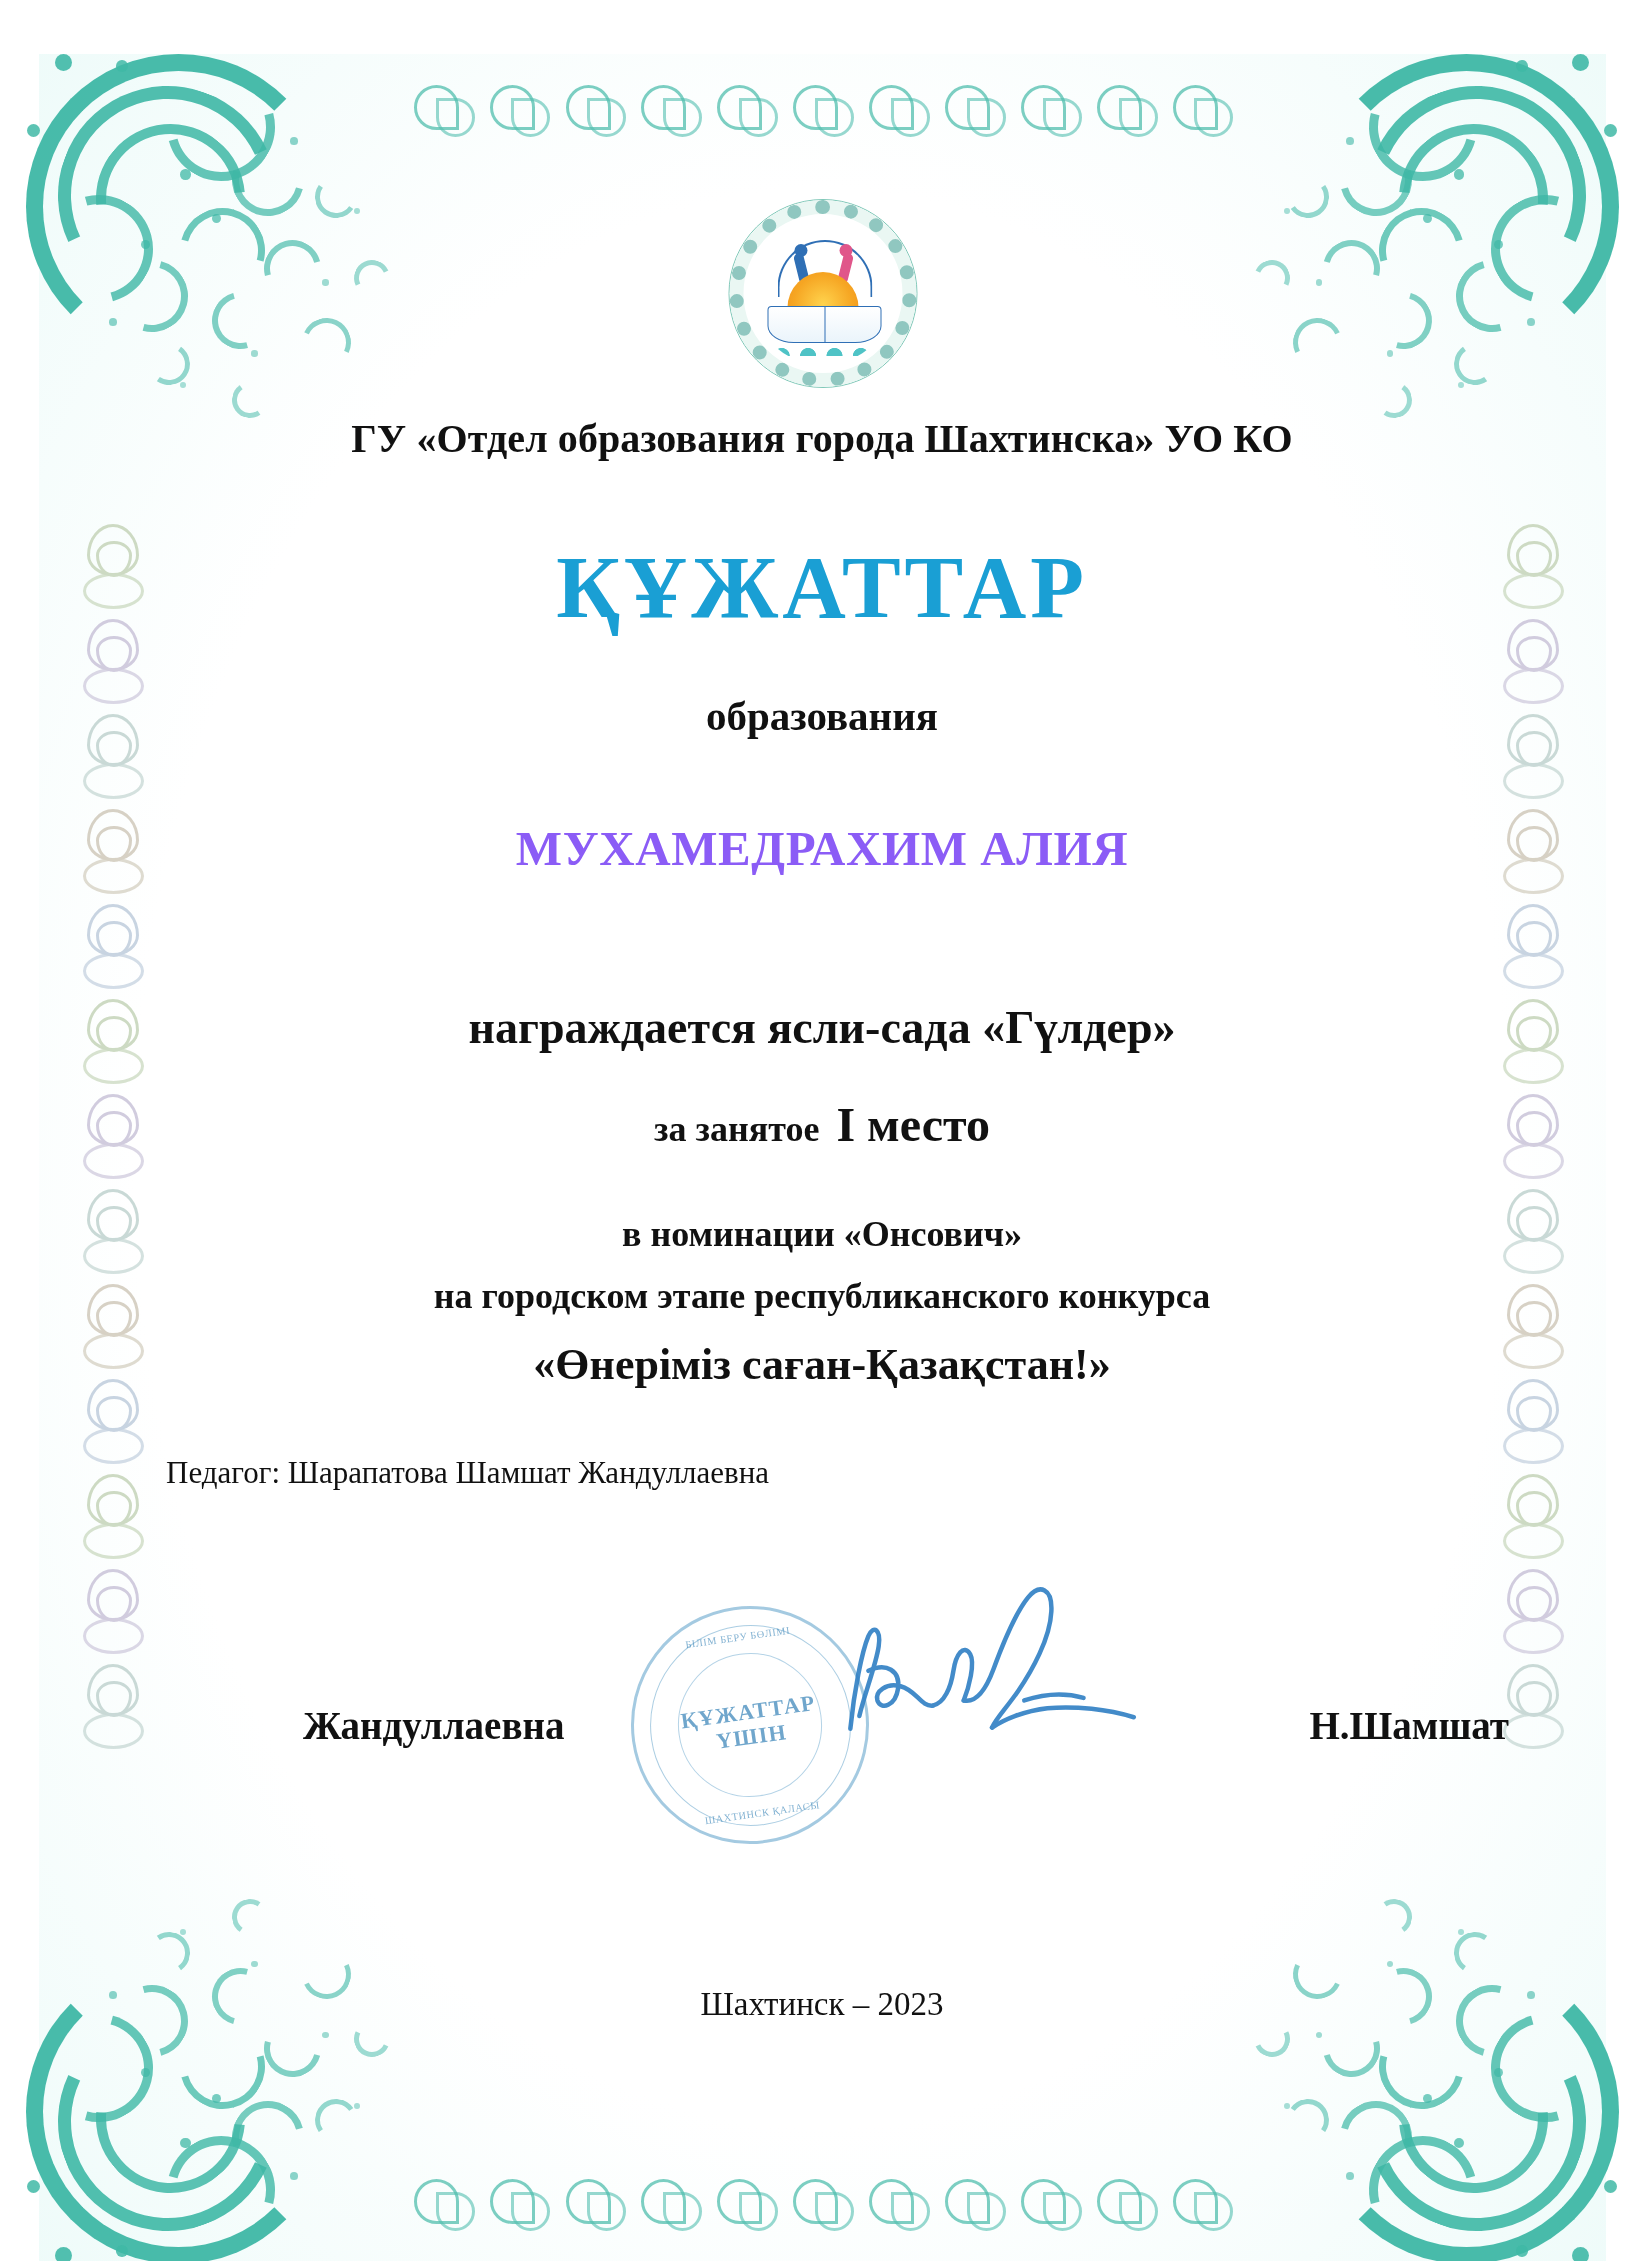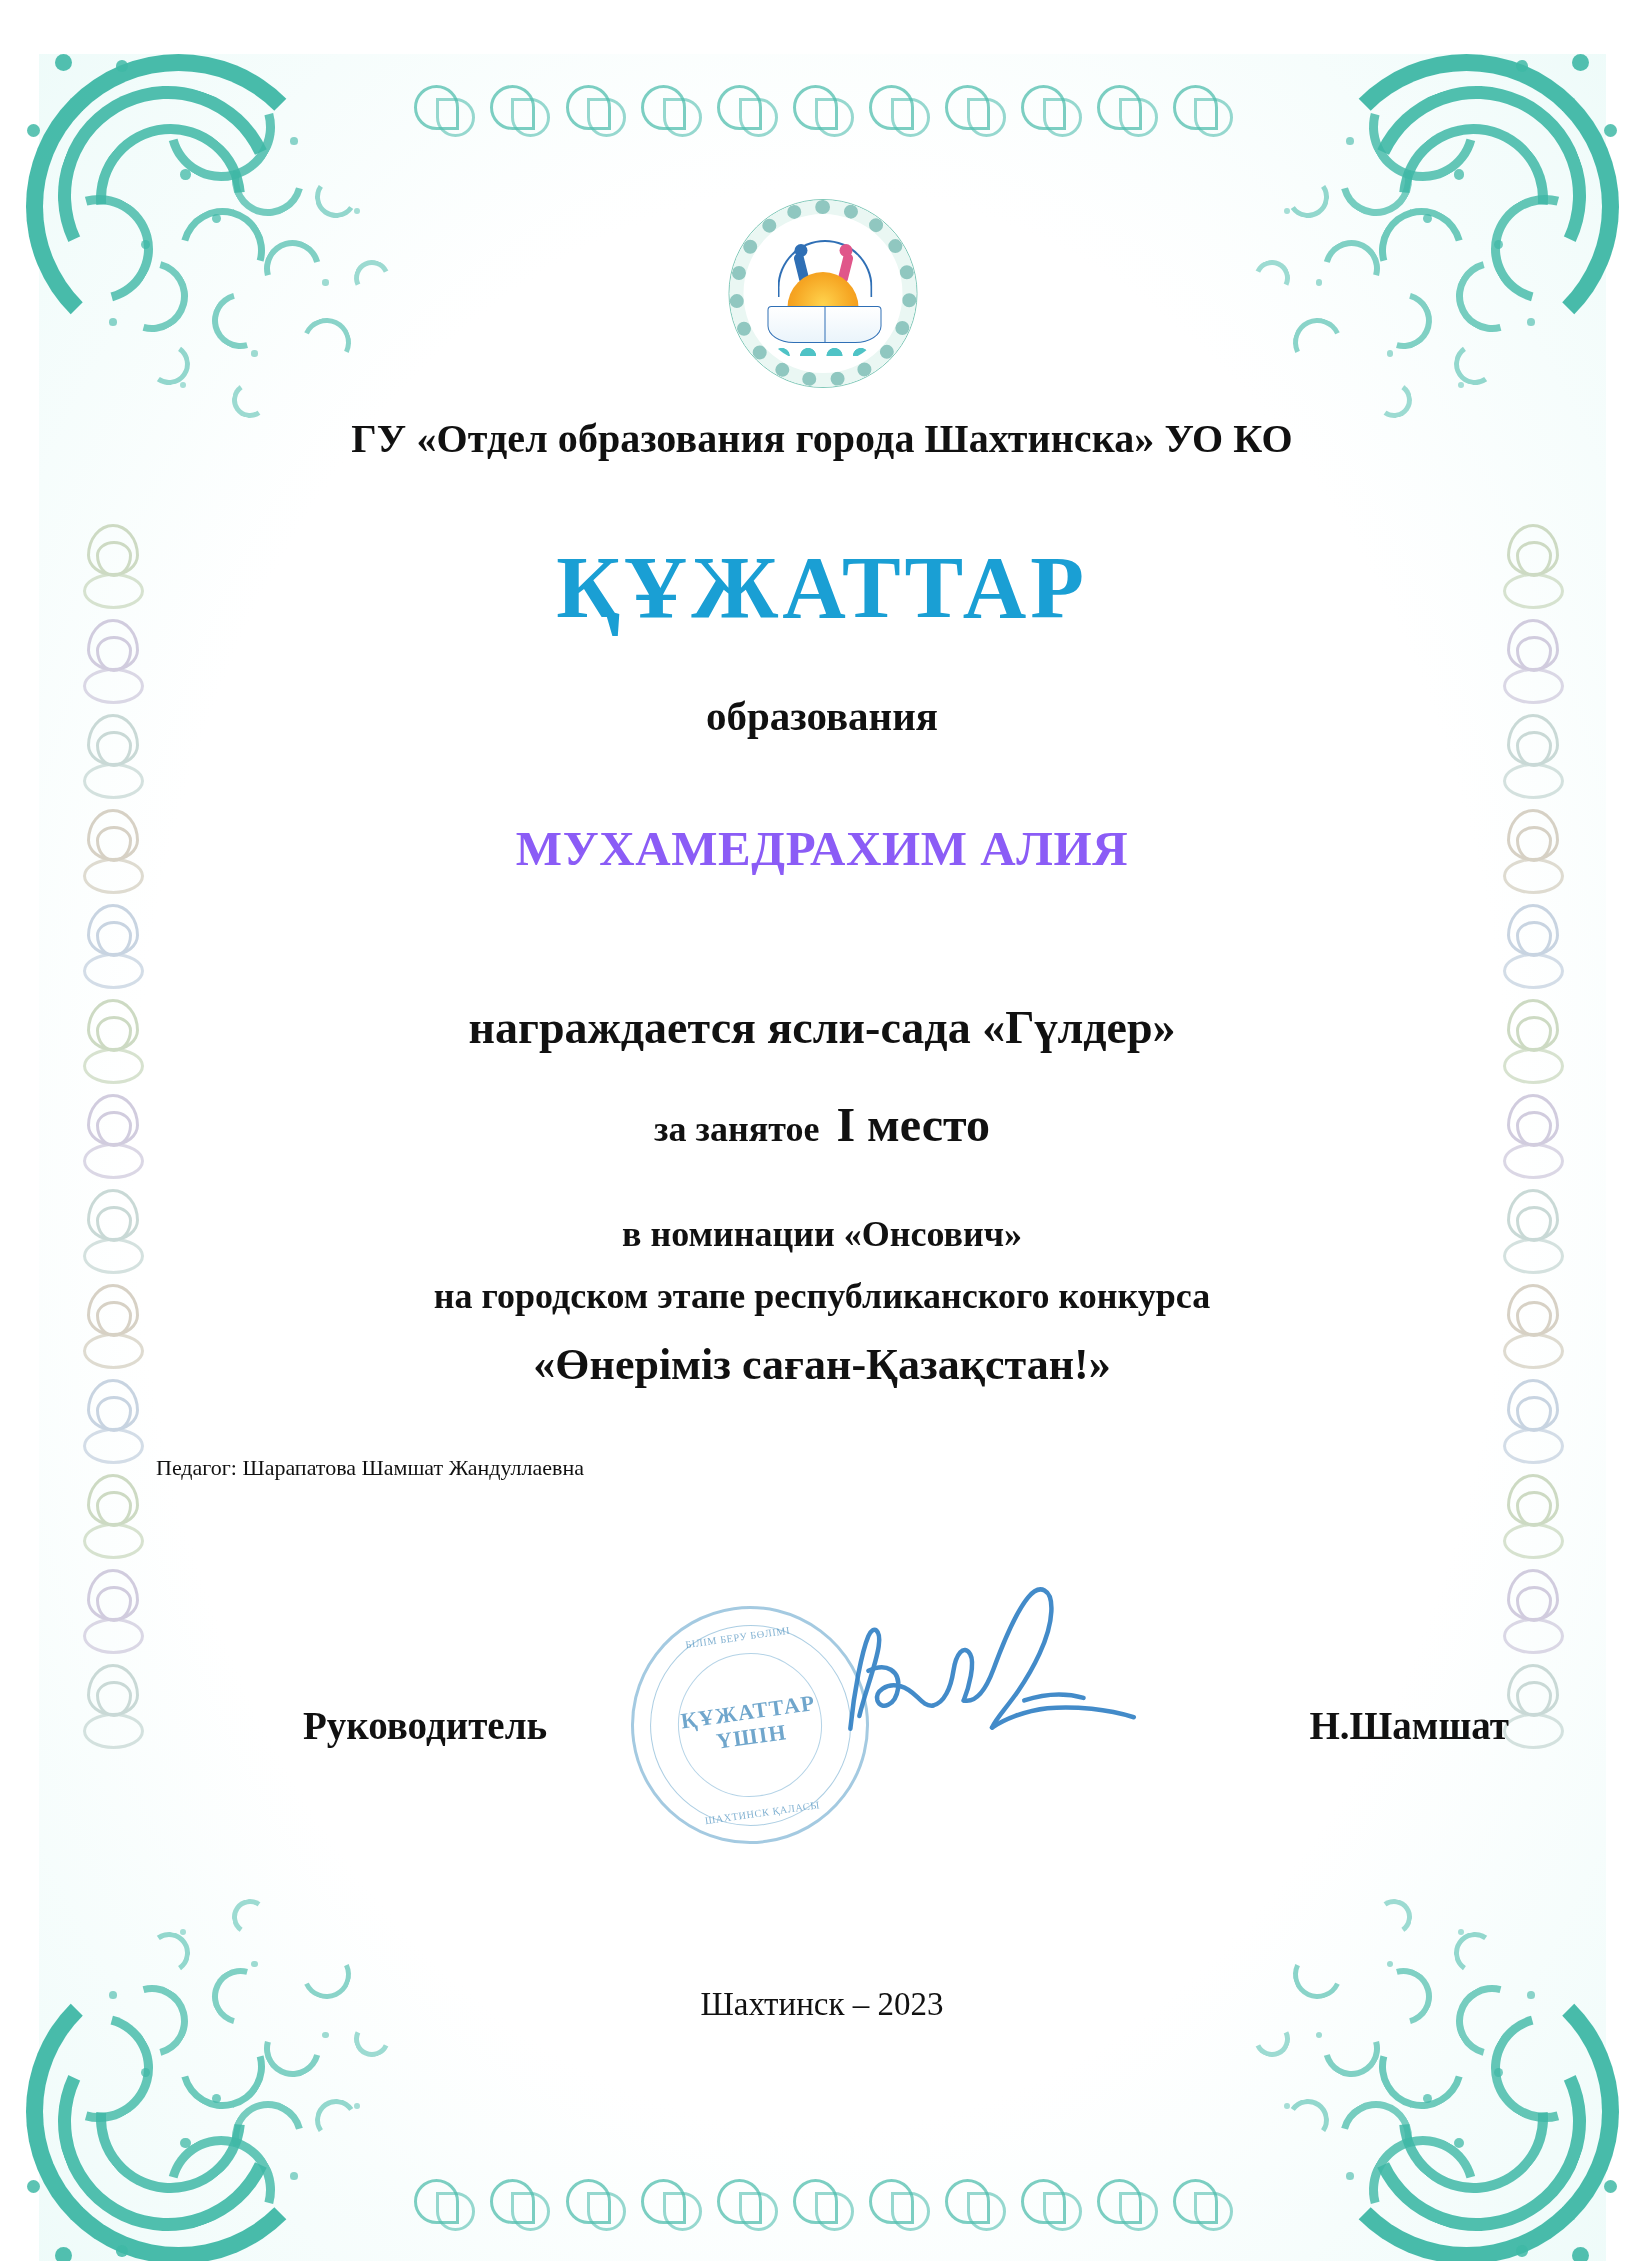--- a/index.html
+++ b/index.html
@@ -276,22 +276,22 @@
     position: absolute;
     top: 1311px;
     width: 100%;
     font-size: 44px;
     font-weight: bold;
     color: #111111;
   }
   .teacher {
     position: absolute;
     top: 1427px;
-    left: 156px;
-    font-size: 22px;
+    left: 166px;
+    font-size: 31px;
     color: #111111;
     text-align: left;
   }
   .sign-row {
     position: absolute;
     top: 1675px;
     left: 0;
     width: 1644px;
   }
   .sign-title {
@@ -757,21 +757,21 @@
       <span>за занятое</span><span class="place">I место</span>
     </div>
 
     <div class="nomination">в номинации «Онсович»</div>
     <div class="stage">на городском этапе республиканского конкурса</div>
     <div class="contest">«Өнеріміз саған-Қазақстан!»</div>
 
     <div class="teacher">Педагог: Шарапатова Шамшат  Жандуллаевна</div>
 
     <div class="sign-row">
-      <span class="sign-title">Руководитель</span>
+      <span class="sign-title">Жандуллаевна</span>
       <span class="sign-name">Н.Шамшат</span>
     </div>
 
     <div class="city-year">Шахтинск – 2023</div>
   </div>
 
   <div class="stamp">
     <div class="stamp-ring-text">БІЛІМ БЕРУ БӨЛІМІ</div>
     <div class="stamp-center">
       <span>ҚҰЖАТТАР</span><br>

